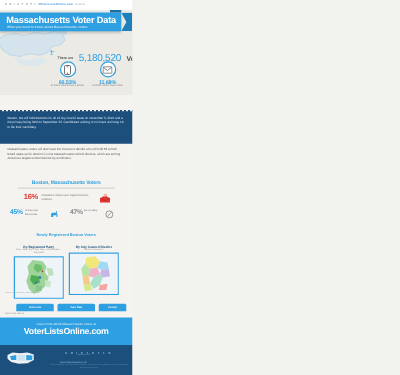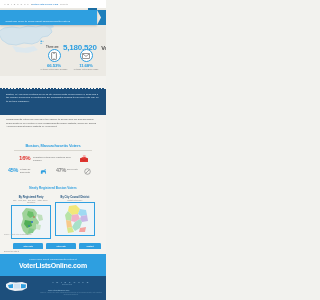--- a/index.html
+++ b/index.html
@@ -49,21 +49,21 @@
     color:#ffffff;letter-spacing:-.15px;line-height:8px;white-space:nowrap;
   }
   .hero-sub{
     position:absolute;left:5.5px;top:12.4px;font-size:2.5px;font-weight:700;
     color:#bfe4f8;letter-spacing:.05px;white-space:nowrap;
   }
 
   
   .total-row{position:absolute;left:46px;top:28px;white-space:nowrap;}
   .total-there{font-size:2.8px;color:#5c5c5c;font-weight:700;vertical-align:2px;}
-  .total-num{font-size:8px;color:#2e9fe0;font-weight:700;letter-spacing:-.2px;}
+  .total-num{font-size:8px;color:#2e9fe0;font-weight:400;letter-spacing:-.2px;}
   .total-word{font-size:5.6px;color:#4a4a4a;font-weight:700;letter-spacing:-.1px;}
   .total-icon{
     position:absolute;left:-6px;top:4px;width:4px;height:4px;
   }
 
   
   .stats{position:absolute;left:40px;top:41px;width:62px;height:33px;}
   .stat{position:absolute;width:28px;text-align:center;}
   .stat.a{left:0;}
   .stat.b{left:32px;}
@@ -196,20 +196,21 @@
       <path d="M4 26 L10 22 L18 21 L26 22 L34 20 L42 21 L50 19 L56 21 L58 26 L54 30
                L48 31 L44 36 L38 38 L30 37 L22 39 L14 38 L8 34 Z" fill="#bfe0f5" stroke="#9ccaea" stroke-width="1"></path>
       <path d="M50 19 L58 17 L60 21 L56 23 Z" fill="#aed6f0"></path>
       <path d="M18 40 L30 42 L40 40 L44 44 L34 47 L22 46 Z" fill="#cfe8f8"></path>
     </svg>
 
     <div class="ribbon"></div>
     <div class="ribbon-tail"></div>
     <div class="ribbon-shadow"></div>
 
+    <div class="hero-title">Massachusetts Voter Data</div>
     <div class="hero-sub">What you need to know about Massachusetts voters</div>
 
     <div class="total-row">
       <svg class="total-icon" viewBox="0 0 10 10">
         <circle cx="3" cy="3" r="2" fill="#2e9fe0"></circle>
         <path d="M0 9 q3 -4 6 0 z" fill="#2e9fe0"></path>
         <circle cx="7.5" cy="3.5" r="1.6" fill="#8fc9ea"></circle>
       </svg>
       <span class="total-there">There are</span>
       <span class="total-num">5,180,520</span>

